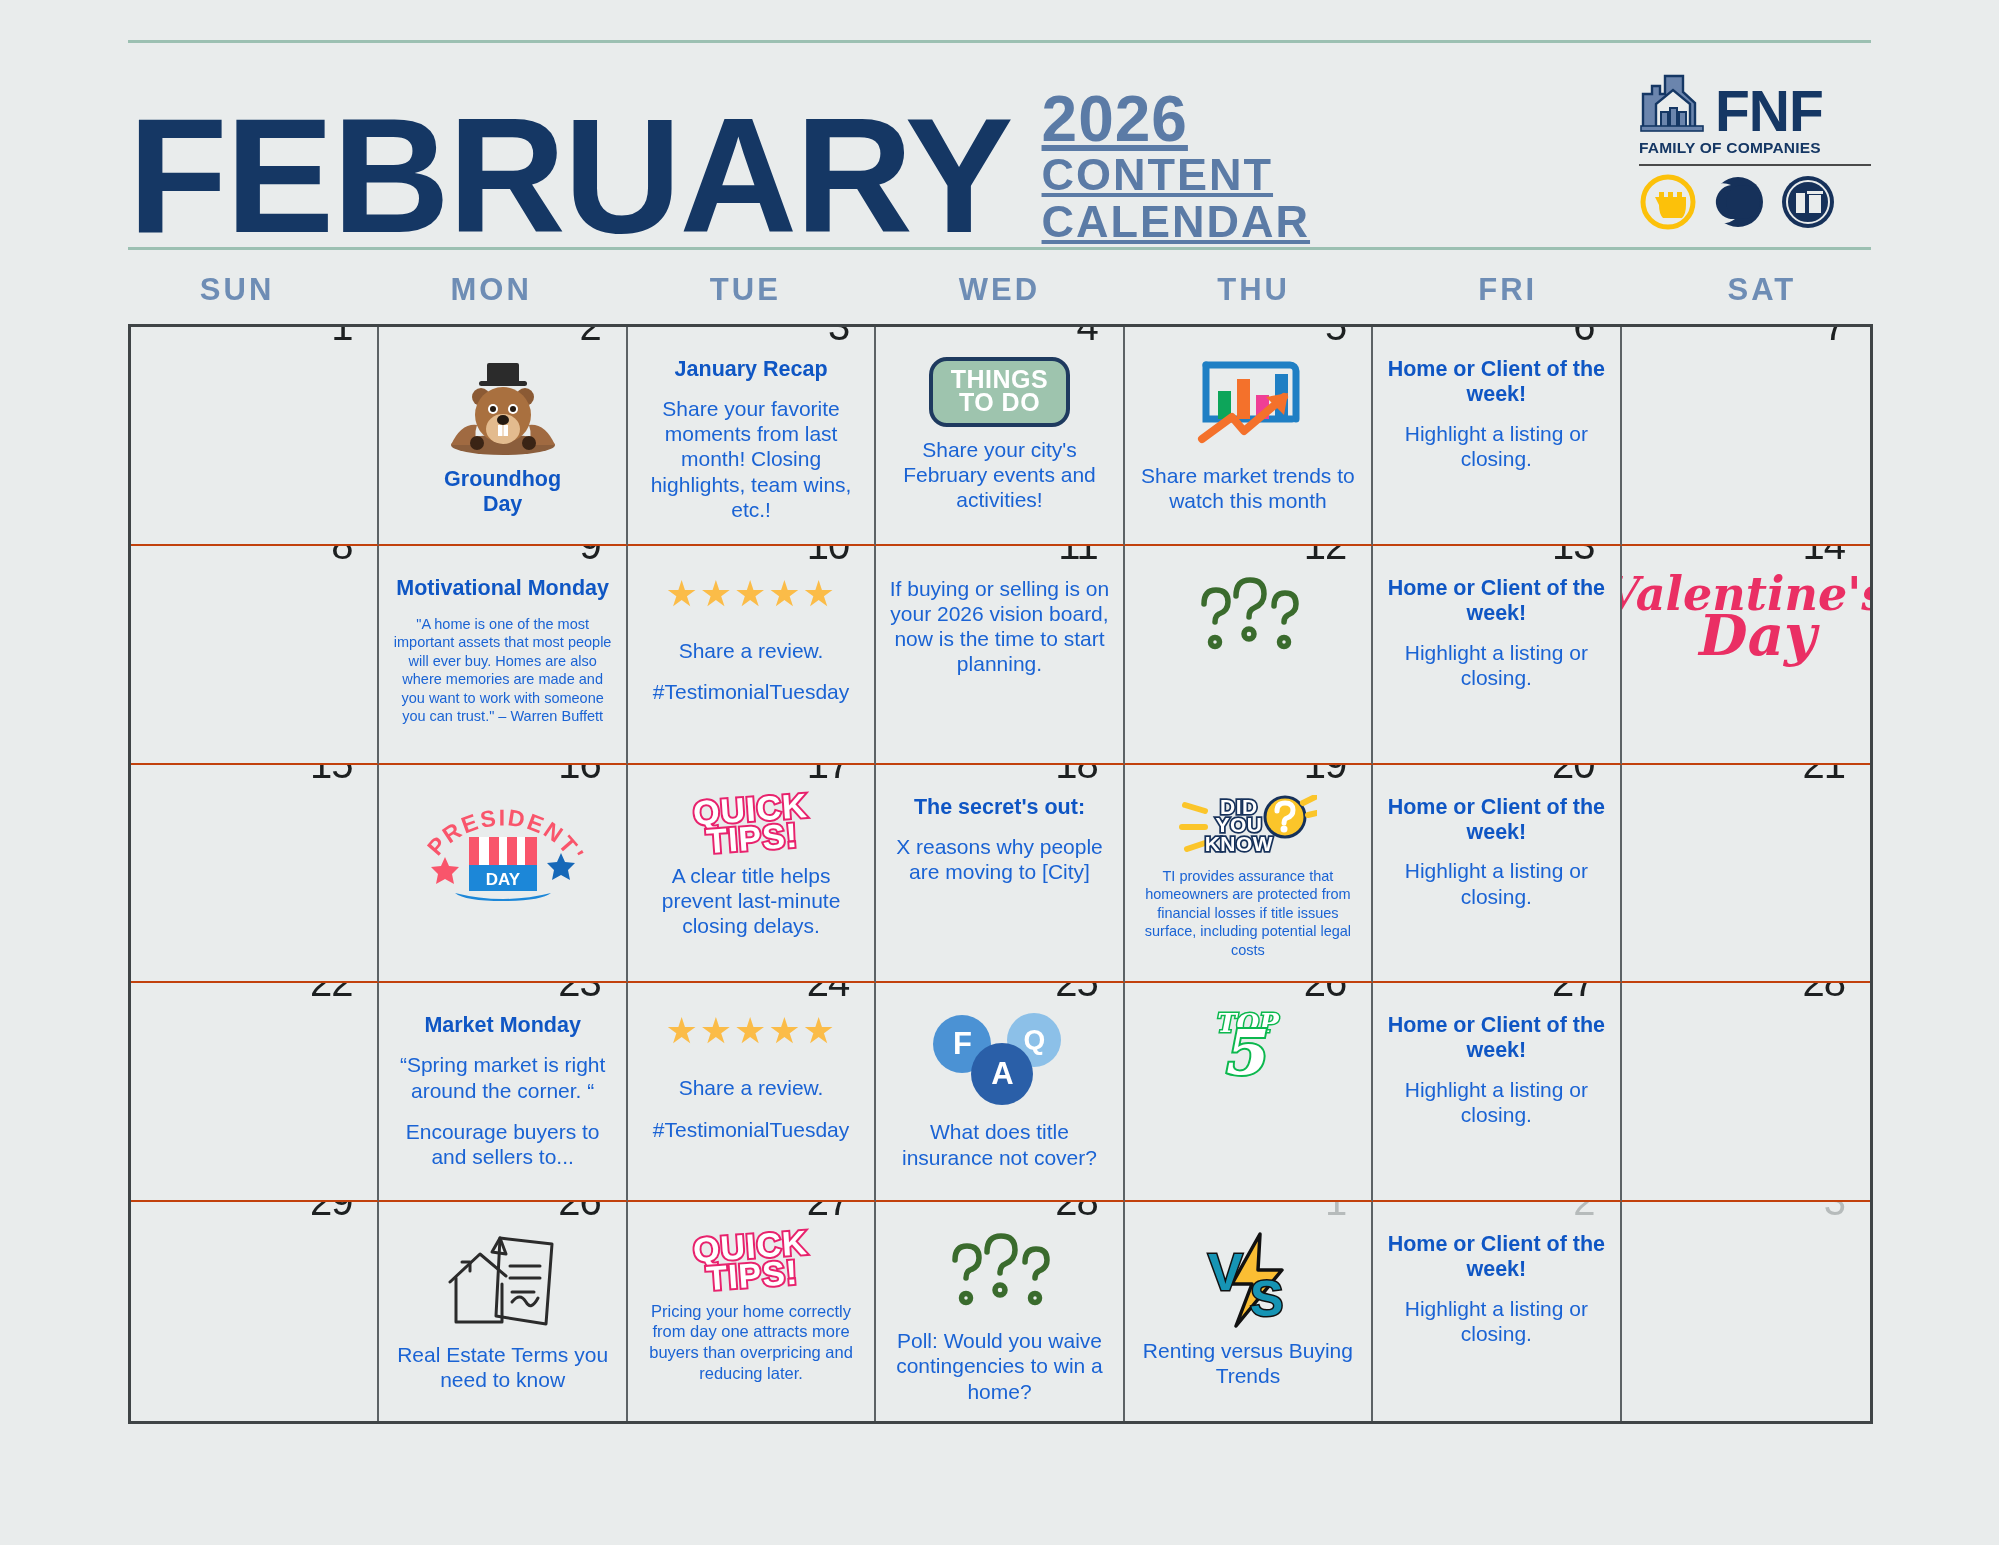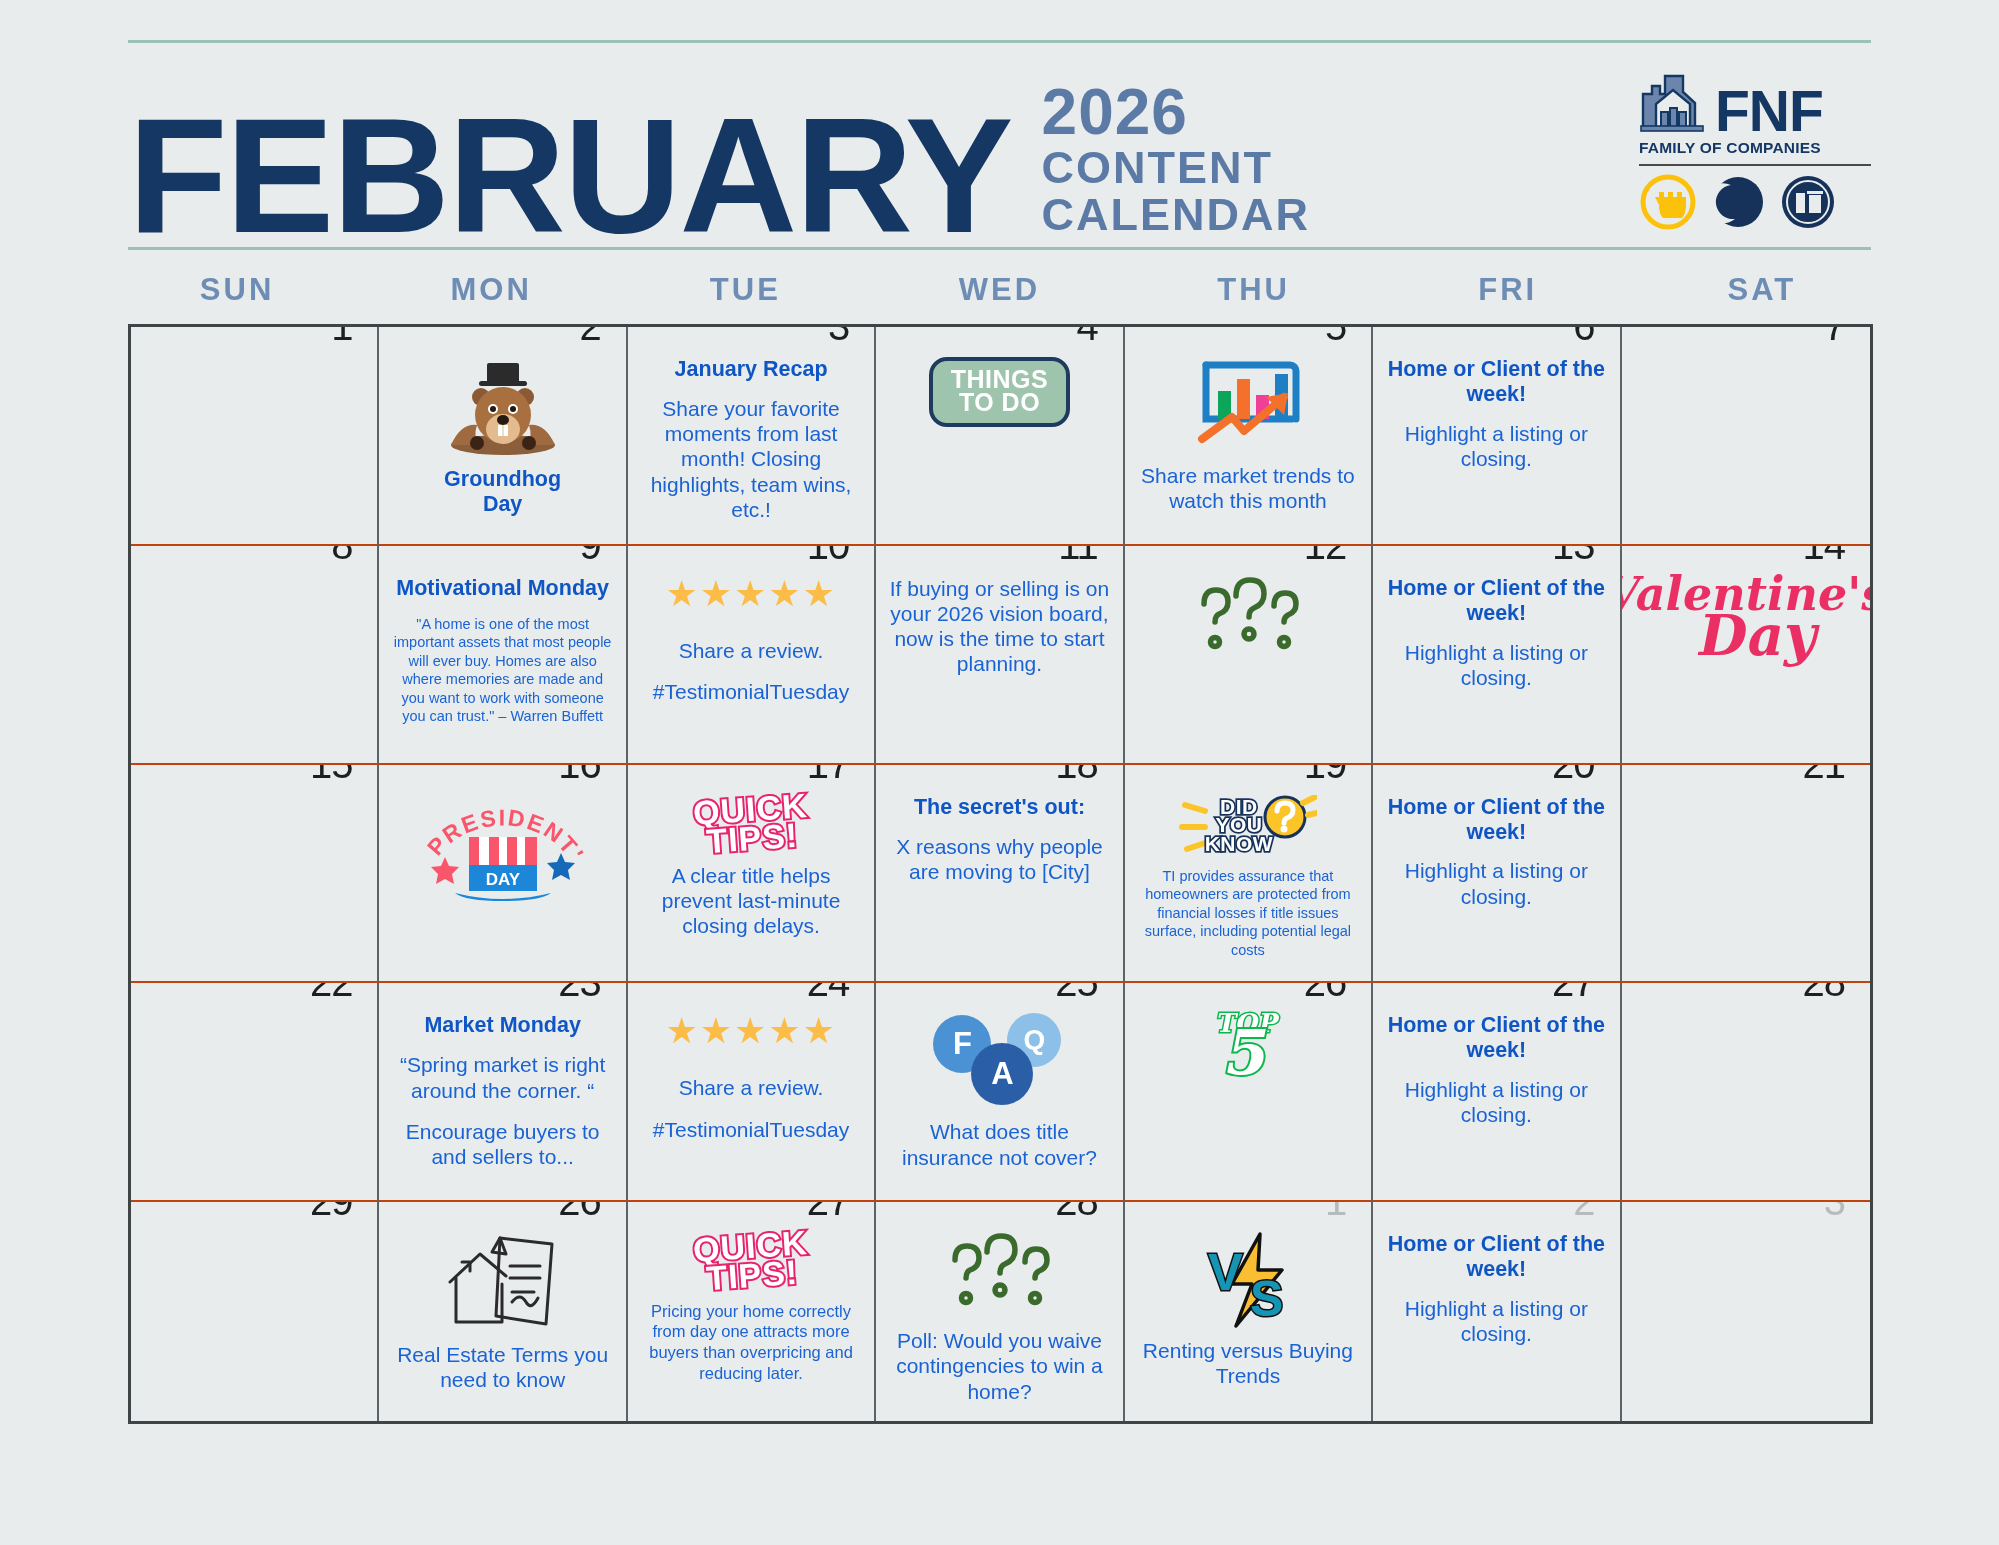--- a/index.html
+++ b/index.html
@@ -20,21 +20,21 @@
   .header {
     display: flex; align-items: flex-end; justify-content: space-between;
     height: 204px; padding-top: 12px;
   }
   .title-wrap { display: flex; align-items: flex-end; gap: 30px; }
   .month-title {
     font-size: 163px; font-weight: 700; color: #153764;
     letter-spacing: -2px; line-height: 0.88;
     font-family: "Liberation Sans", sans-serif;
   }
-  .year-block { color: #5b7ba6; line-height: 1.0; padding-bottom: 9px; }
+  .year-block { color: #5b7ba6; line-height: 1.0; padding-bottom: 2px; text-decoration: underline; }
   .year-num { font-size: 64px; font-weight: 700; letter-spacing: 1px; }
   .year-sub1, .year-sub2 {
     font-size: 45px; font-weight: 700; letter-spacing: 2px; line-height: 1.05;
   }
 
   
   .logo { width: 232px; padding-bottom: 12px; }
   .logo-top { display: flex; align-items: flex-end; gap: 8px; }
   .logo-mark { flex: 0 0 auto; }
   .logo-words { display: flex; flex-direction: column; }
@@ -276,20 +276,21 @@
         <div class="ctext">Share your favorite moments from last month! Closing highlights, team wins, etc.!</div>
       </div>
       <div class="cell">
         <div class="daynum">4</div>
         <div class="art">
           <div class="badge-ttd">
         <div class="l1">THINGS</div>
             <div class="l2">TO DO</div>
           </div>
         </div>
+        <div class="ctext">Share your city's February events and activities!</div>
       </div>
       <div class="cell">
         <div class="daynum">5</div>
         <div class="art">
           <svg width="112" height="96" viewBox="0 0 112 96">
         <path d="M14 8 h84 a6 6 0 0 1 6 6 v48" fill="none" stroke="#1f7fc4" stroke-width="7" stroke-linecap="round"></path>
         <path d="M14 8 v54 h86" fill="none" stroke="#1f7fc4" stroke-width="7" stroke-linecap="round"></path>
         <rect x="26" y="34" width="13" height="28" fill="#0da55a"></rect>
         <rect x="45" y="22" width="13" height="40" fill="#f4712b"></rect>
         <rect x="64" y="38" width="13" height="24" fill="#ef3f96"></rect>

